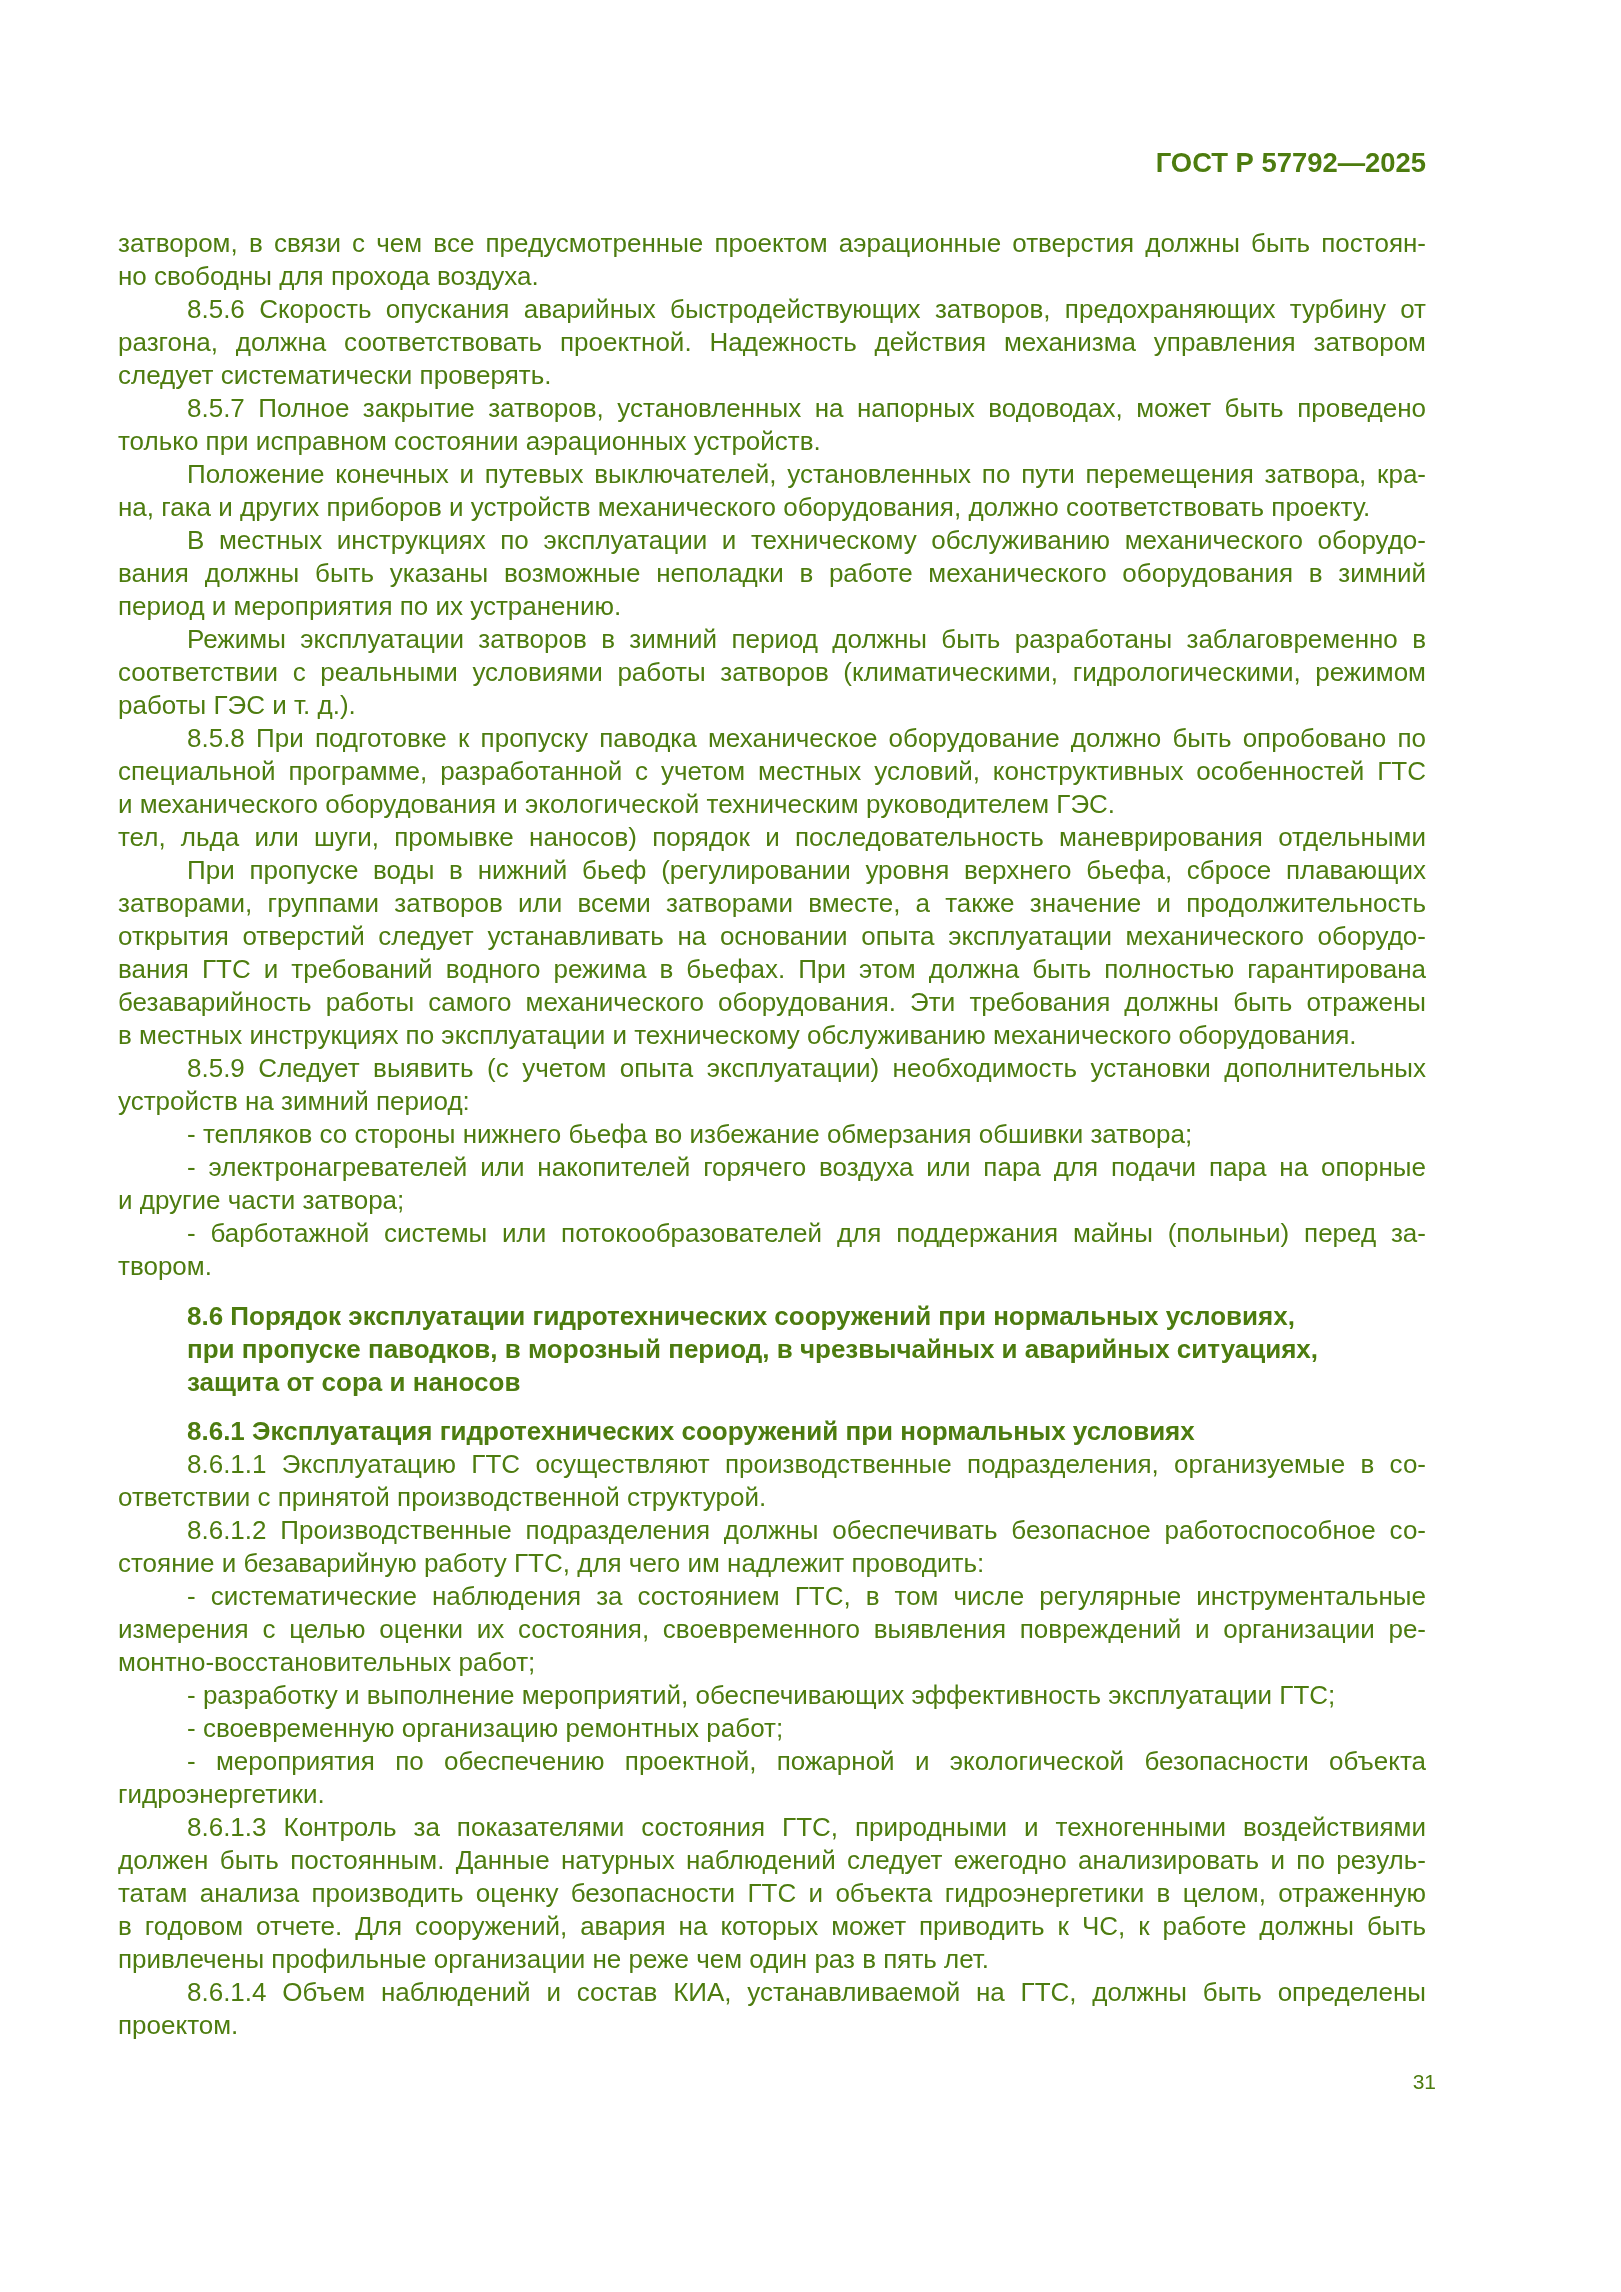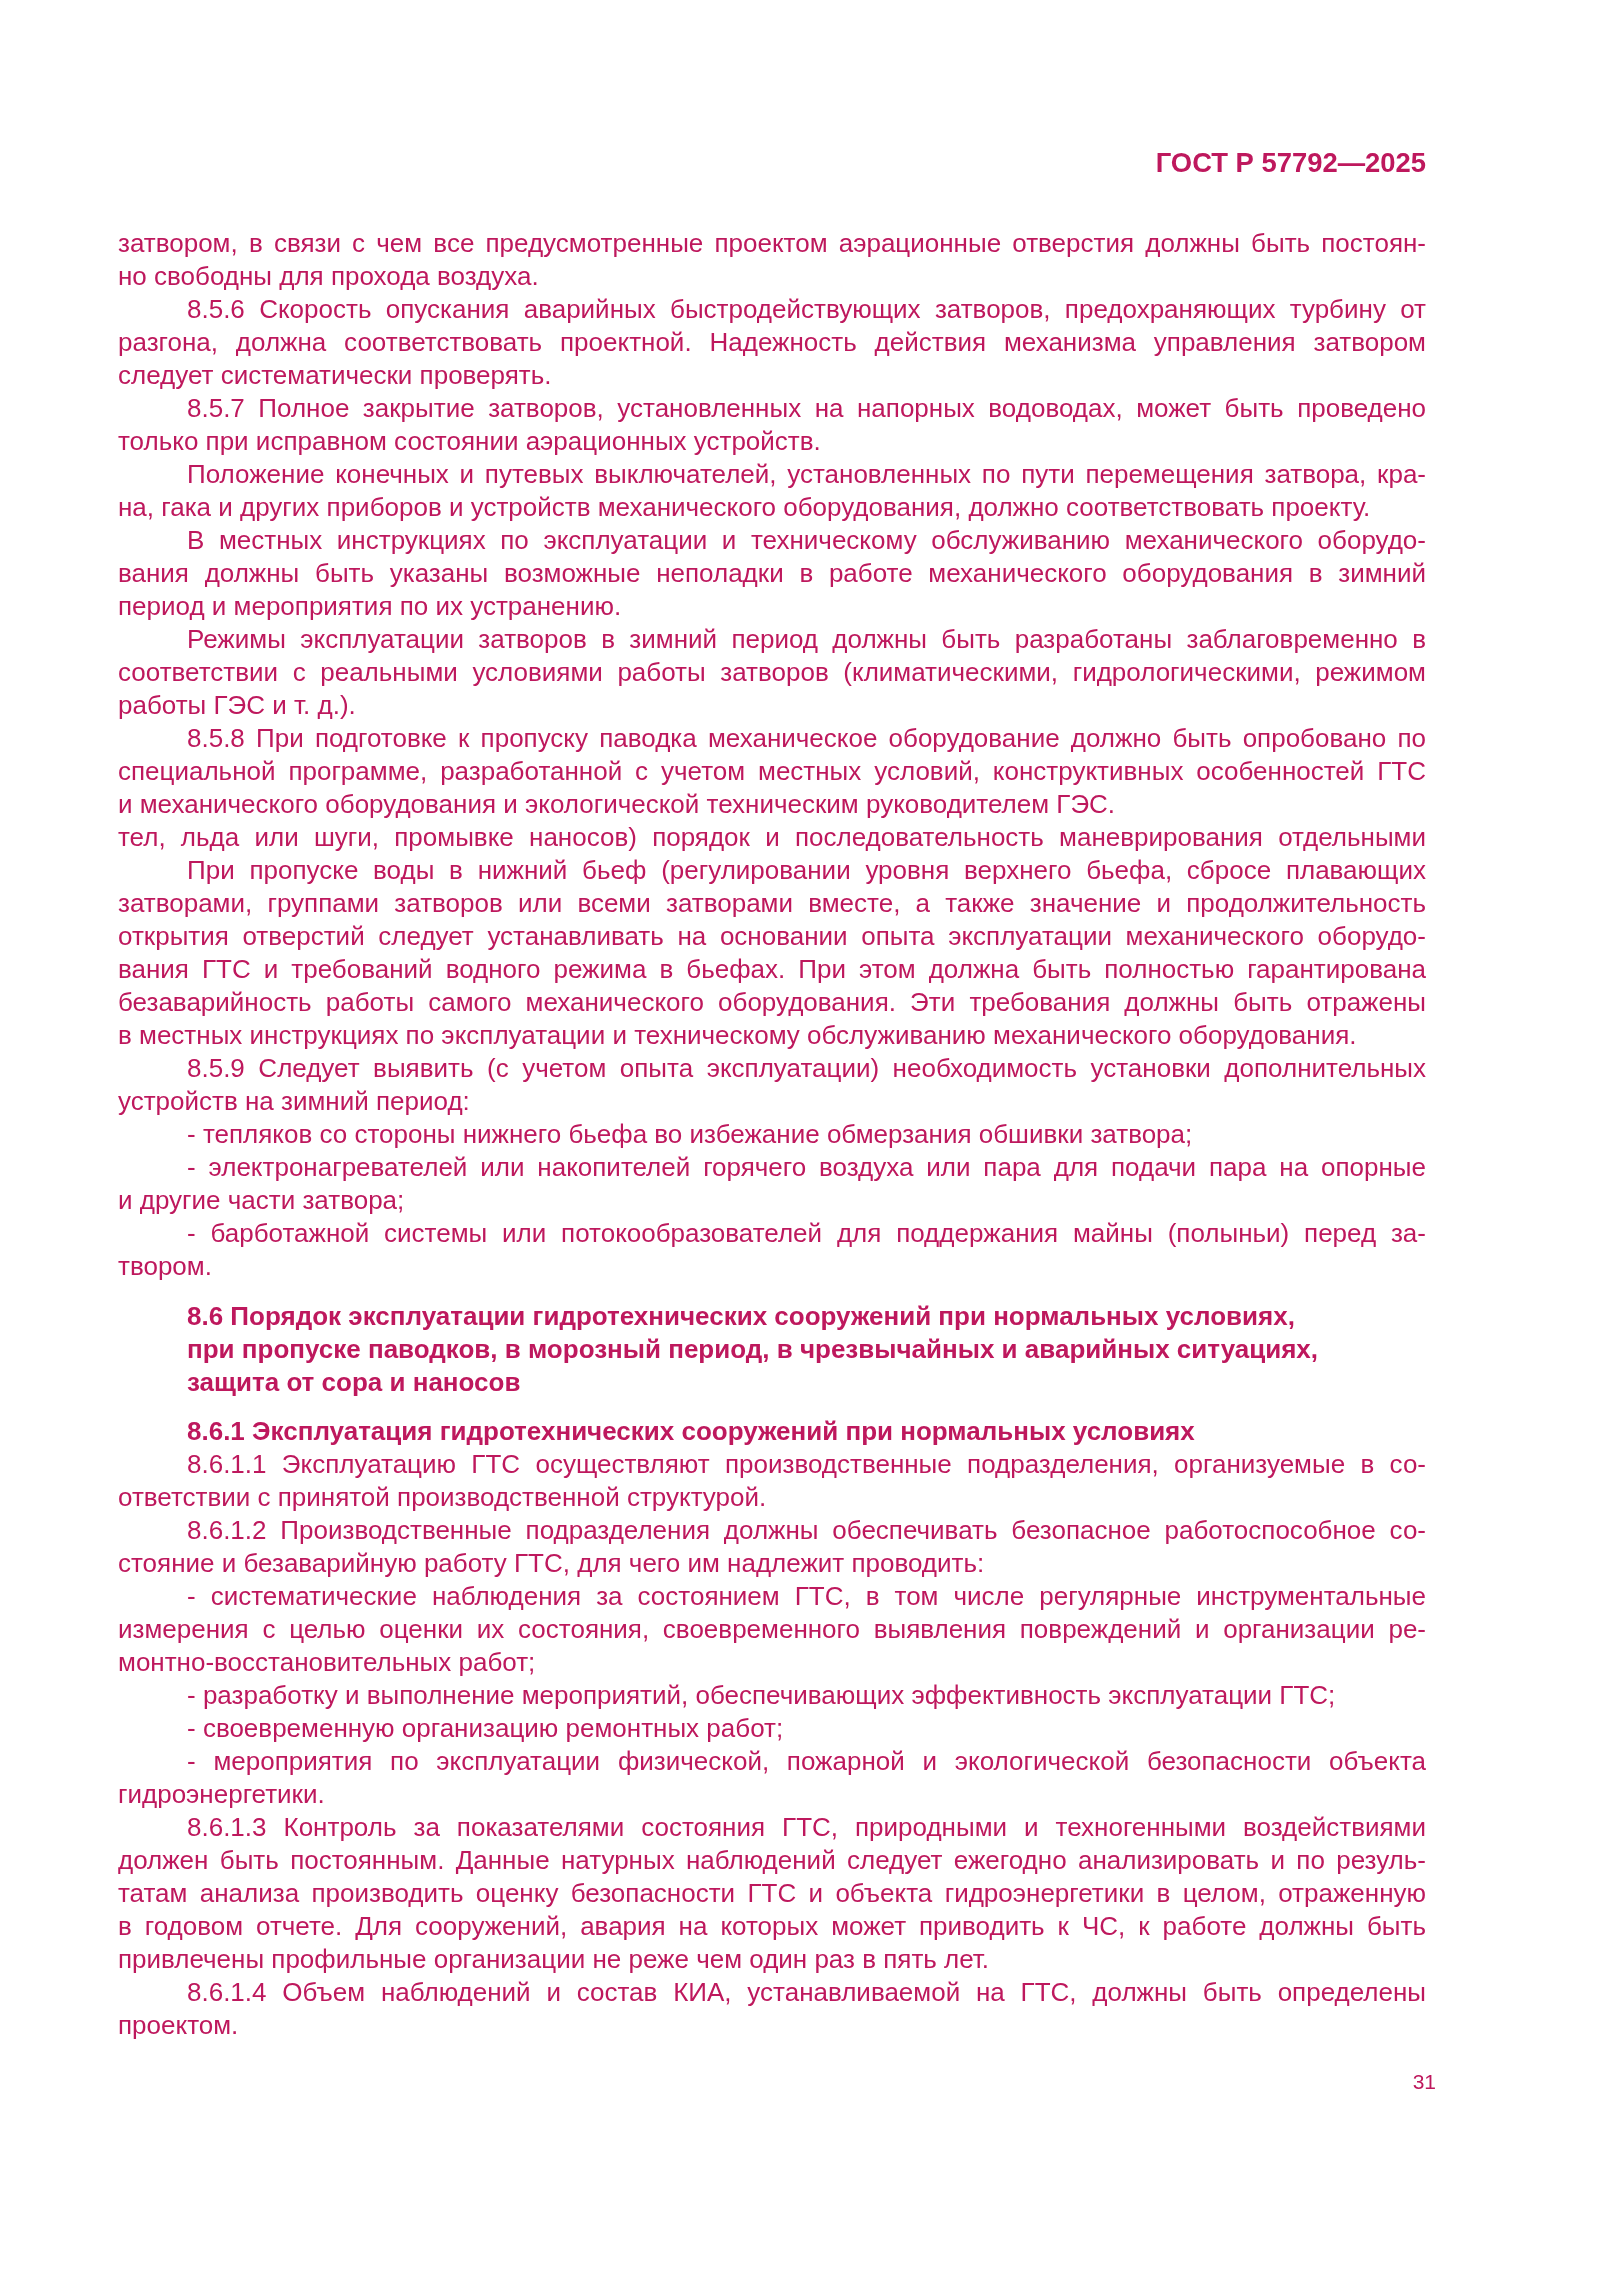--- a/index.html
+++ b/index.html
@@ -3,21 +3,21 @@
 <meta charset="utf-8">
 <style>
   html, body { margin: 0; padding: 0; background: #e8e8e8; }
   .page {
     position: relative;
     width: 1621px;
     height: 2293px;
     margin: 0 auto;
     background: #ffffff;
     font-family: "Liberation Sans", sans-serif;
-    color: #be185d;
+    color: #4d7c0f;
     overflow: hidden;
   }
   .running-header {
     position: absolute;
     top: 147px;
     left: 118px;
     width: 1308px;
     text-align: right;
     font-size: 27.4px;
     line-height: 32px;
@@ -147,21 +147,21 @@
         <div class="line">измерения с целью оценки их состояния, своевременного выявления повреждений и организации ре-</div>
         <div class="line last">монтно-восстановительных работ;</div>
       </div>
       <div class="block list-item">
         <div class="line last first">- разработку и выполнение мероприятий, обеспечивающих эффективность эксплуатации ГТС;</div>
       </div>
       <div class="block list-item">
         <div class="line last first">- своевременную организацию ремонтных работ;</div>
       </div>
       <div class="block list-item">
-        <div class="line first">- мероприятия по эксплуатации физической, пожарной и экологической безопасности объекта</div>
+        <div class="line first">- мероприятия по обеспечению проектной, пожарной и экологической безопасности объекта</div>
         <div class="line last">гидроэнергетики.</div>
       </div>
       <div class="block paragraph">
         <div class="line first">8.6.1.3 Контроль за показателями состояния ГТС, природными и техногенными воздействиями</div>
         <div class="line">должен быть постоянным. Данные натурных наблюдений следует ежегодно анализировать и по резуль-</div>
         <div class="line">татам анализа производить оценку безопасности ГТС и объекта гидроэнергетики в целом, отраженную</div>
         <div class="line">в годовом отчете. Для сооружений, авария на которых может приводить к ЧС, к работе должны быть</div>
         <div class="line last">привлечены профильные организации не реже чем один раз в пять лет.</div>
       </div>
       <div class="block paragraph">

